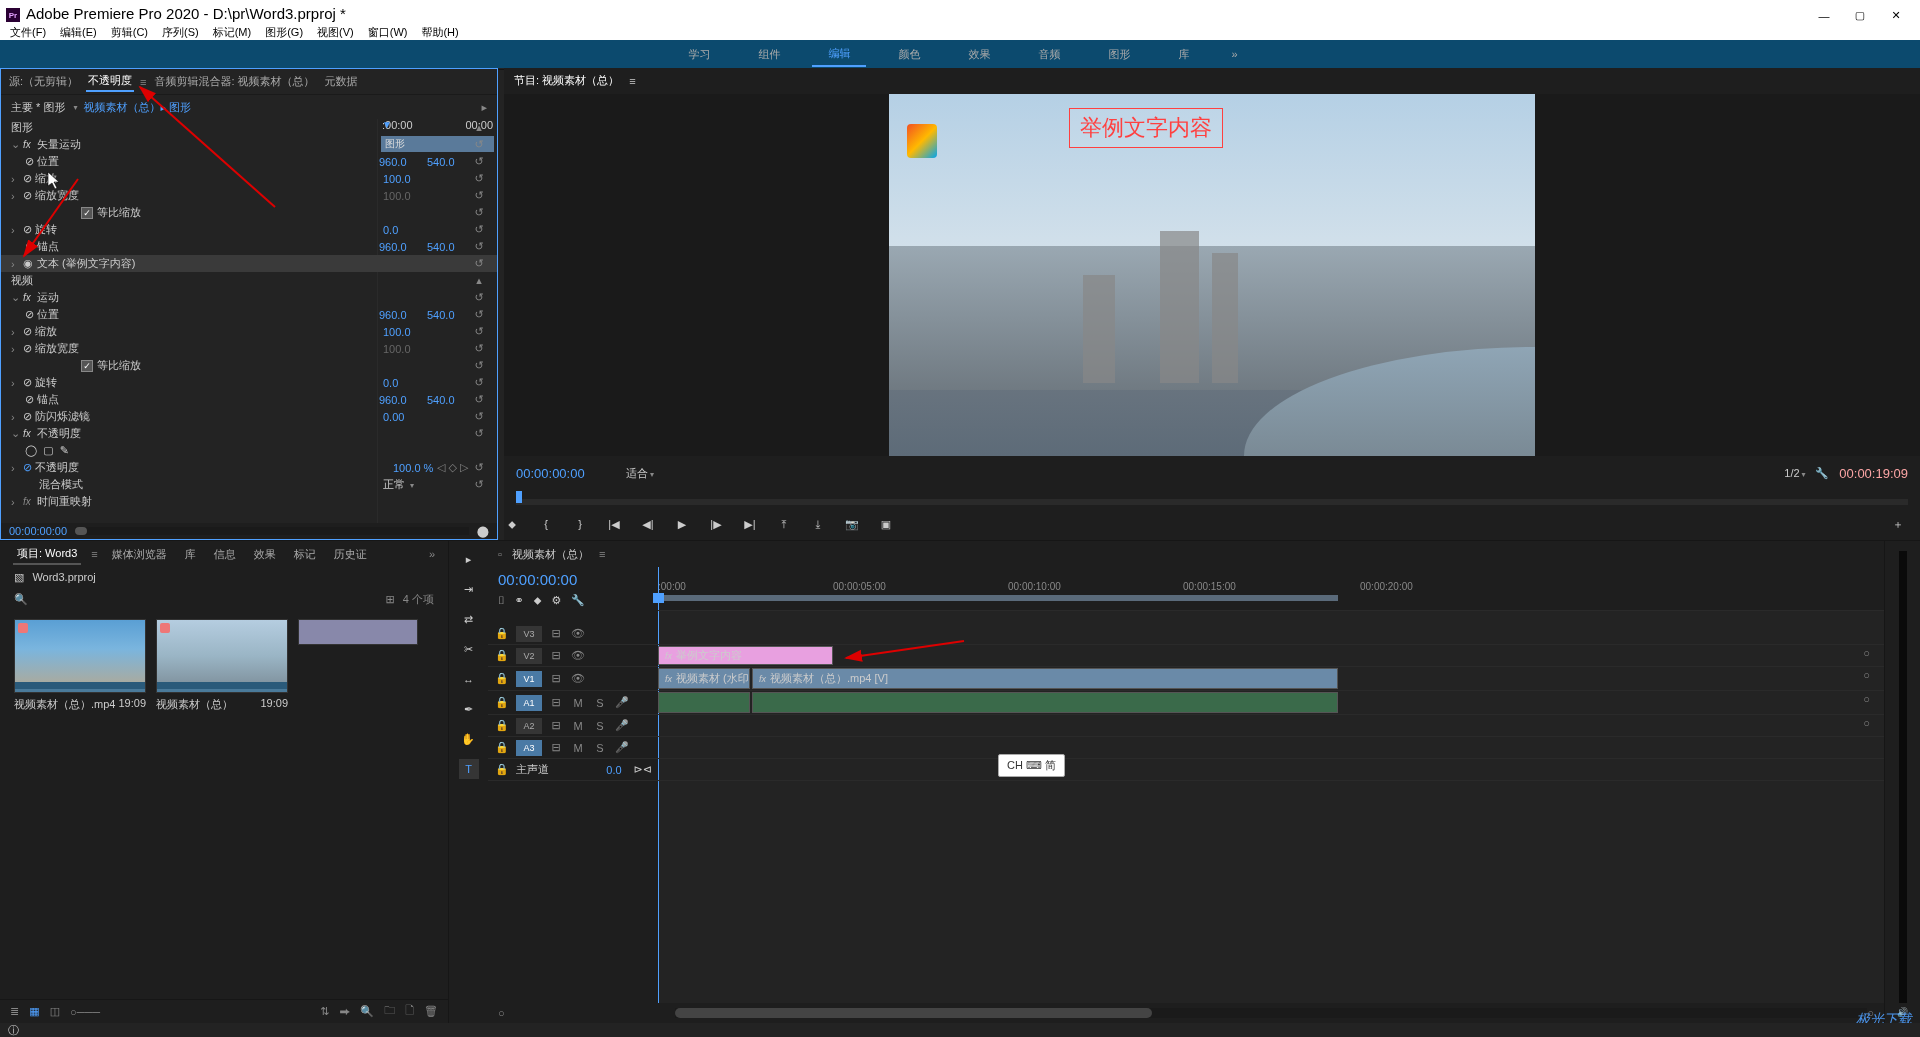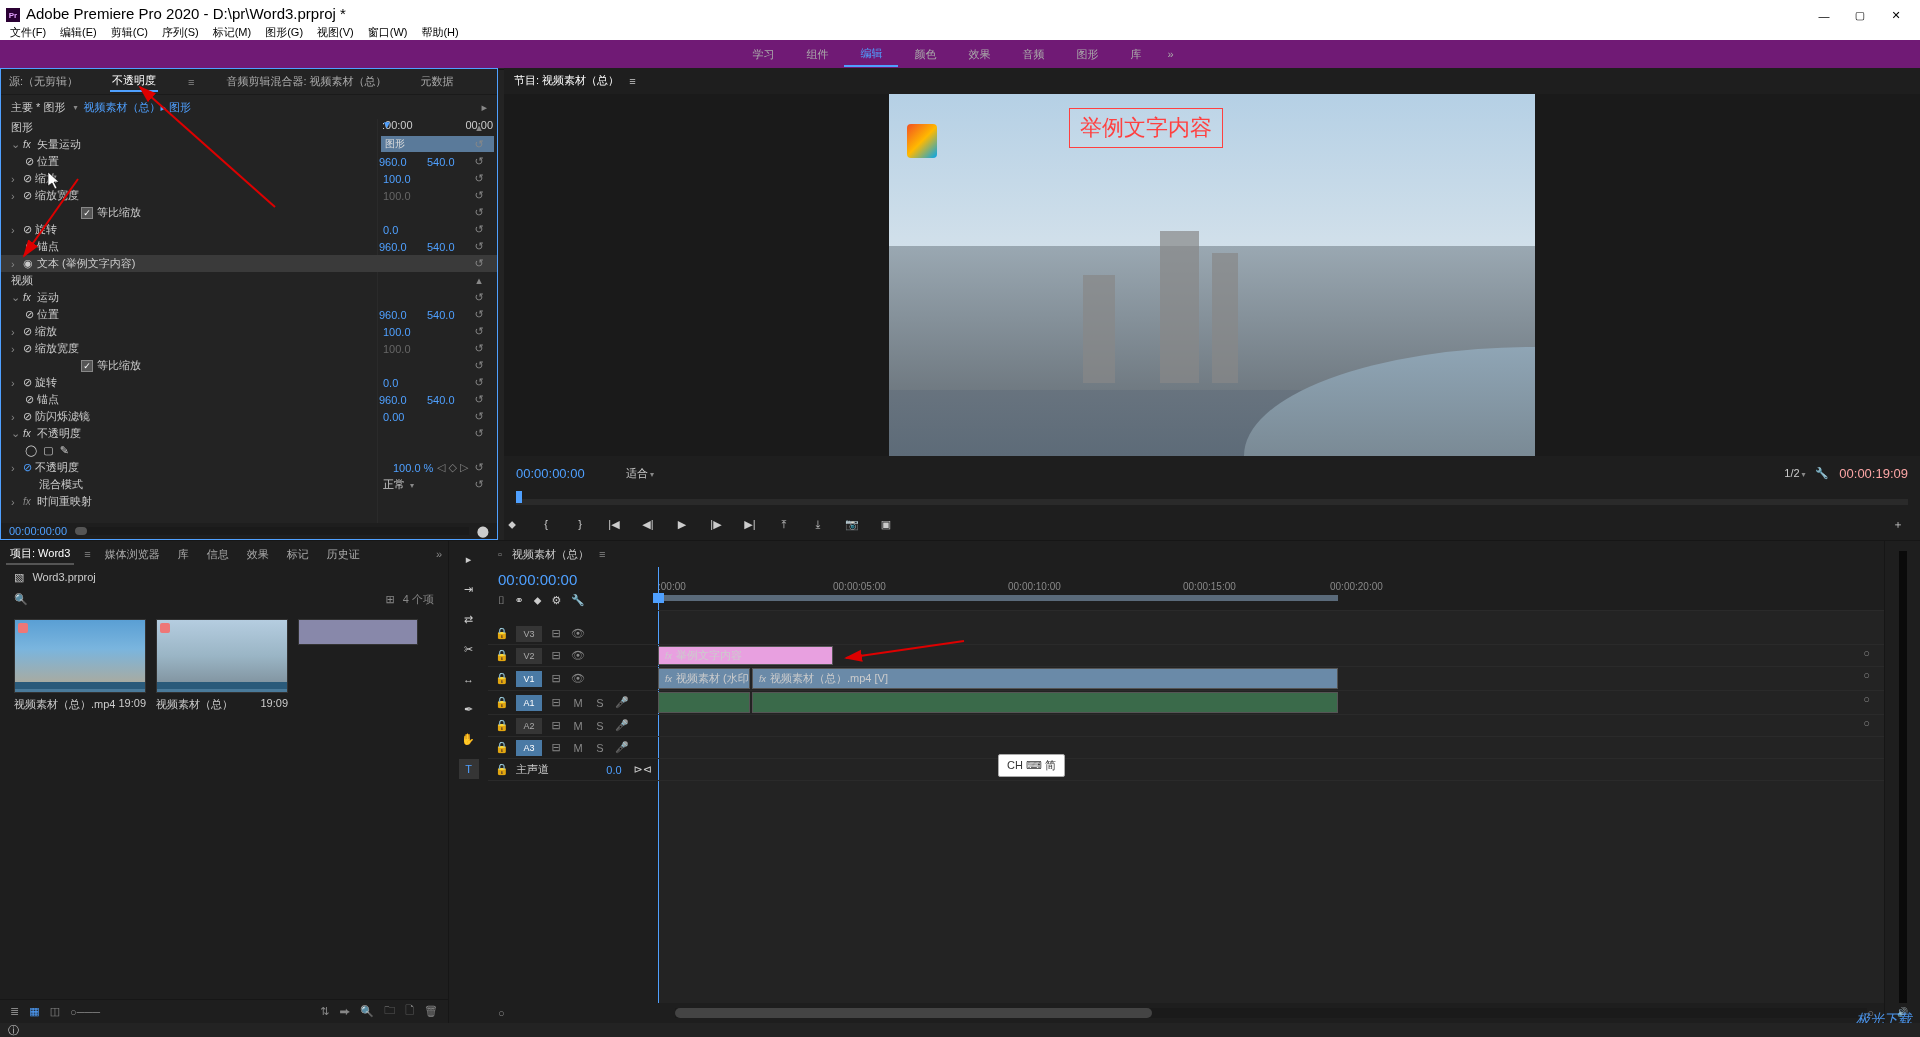--- a/index.html
+++ b/index.html
@@ -6,29 +6,29 @@
 body{background:#232323;width:1920px;height:1037px;overflow:hidden;position:relative}
 .title-bar{height:22px;background:#fff;display:flex;align-items:flex-end;padding:0 6px;color:#000}
 .title-bar .pr-icon{width:14px;height:14px;background:#2a0033;color:#e6a0ff;display:flex;align-items:center;justify-content:center;font-size:8px;font-weight:bold;margin-right:6px}
 .title-bar .title{color:#000;font-size:15px}
 .title-bar .spacer{flex:1}
 .title-bar .win-btn{width:36px;text-align:center;color:#000;cursor:pointer}
 .menu-bar{height:20px;background:#fff;display:flex;align-items:center;padding:0 4px;gap:2px}
 .menu-bar span{color:#000;padding:0 6px;cursor:pointer}
 .home-bar{height:28px;background:#232323;display:flex;align-items:center;padding:0 12px;border-bottom:1px solid #161616}
 .home-icon{width:22px;height:18px;background:#353535;border-radius:2px;display:flex;align-items:center;justify-content:center}
-.workspace-tabs{height:28px;background:#701a75;display:flex;align-items:center;justify-content:center;gap:0;position:absolute;top:40px;left:0;right:0}
+.workspace-tabs{height:28px;background:#0c4a6e;display:flex;align-items:center;justify-content:center;gap:16px;position:absolute;top:40px;left:0;right:0}
 .workspace-tabs .ws{padding:4px 16px;color:#aaa;cursor:pointer}
 .workspace-tabs .ws.active{color:#4fa0ff;border-bottom:2px solid #4fa0ff}
 .workspace-tabs .more{padding:4px 10px;color:#aaa}
 .main{position:absolute;top:68px;left:0;right:0;bottom:14px;display:flex;flex-direction:column}
 .upper{height:472px;display:flex}
 .lower{flex:1;display:flex}
 .src-panel{width:498px;border:1px solid #4fa0ff;background:#232323;display:flex;flex-direction:column}
-.panel-tabs{height:26px;display:flex;align-items:center;padding:0 6px;gap:30px;border-bottom:1px solid #1a1a1a}
+.panel-tabs{height:26px;display:flex;align-items:center;padding:0 6px;gap:6px;border-bottom:1px solid #1a1a1a}
 .panel-tabs .tab{color:#aaa;cursor:pointer;padding:2px 2px}
 .panel-tabs .tab.active{color:#fff;border-bottom:2px solid #4fa0ff}
 .panel-tabs .menu-icon{color:#888;cursor:pointer}
 .ec-path{height:24px;display:flex;align-items:center;padding:0 10px;gap:6px;font-size:10px}
 .ec-path .link{color:#4fa0ff;cursor:pointer}
 .ec-path .play{color:#888}
 .ec-list{flex:1;overflow:hidden;position:relative}
 .ec-row{display:flex;align-items:center;height:17px;padding:0 10px;position:relative}
 .ec-row .indent{width:14px}
 .ec-row .tw{color:#888;width:12px;cursor:pointer}
@@ -69,21 +69,21 @@
 .prog-ctrl .zoom{color:#ccc;cursor:pointer}
 .prog-ctrl .wrench{color:#888}
 .prog-ctrl .tc-r{color:#fca5a5;font-size:13px}
 .prog-rul{height:18px;background:#1e1e1e;margin:0 12px;position:relative}
 .prog-rul .bar{position:absolute;top:8px;left:0;right:0;height:6px;background:#2a2a2a}
 .prog-rul .ph{position:absolute;left:0;top:0;width:6px;height:12px;background:#4fa0ff}
 .transport{height:32px;display:flex;align-items:center;justify-content:center;gap:18px}
 .transport .btn{color:#ccc;cursor:pointer;width:16px;text-align:center}
 .transport .plus{margin-left:auto;margin-right:14px;color:#ccc}
 .project-panel{width:448px;background:#1e1e1e;display:flex;flex-direction:column;border-top:1px solid #161616}
-.proj-tabs{height:26px;display:flex;align-items:center;padding:0 6px;gap:10px}
+.proj-tabs{height:26px;display:flex;align-items:center;padding:0 13px;gap:10px}
 .proj-tabs .tab{color:#aaa;padding:2px 4px;cursor:pointer}
 .proj-tabs .tab.active{color:#fff;border-bottom:2px solid #555}
 .proj-tabs .more{color:#888;margin-left:auto}
 .proj-hdr{height:20px;display:flex;align-items:center;padding:0 14px;gap:8px;color:#888}
 .proj-search{height:24px;display:flex;align-items:center;padding:0 14px;gap:8px}
 .proj-search .search-icon{color:#888}
 .proj-search input{flex:1;background:transparent;border:none;outline:none;color:#ccc}
 .proj-search .count{color:#888}
 .proj-grid{flex:1;padding:8px 14px;display:flex;gap:10px;flex-wrap:wrap;align-content:flex-start}
 .bin-item{width:132px}
@@ -526,21 +526,21 @@
           <span>⬥</span>
           <span>⚙</span>
           <span>🔧</span>
         </div>
       </div>
       <div class="tl-ruler">
         <div class="tl-tick" style="left:0px">:00:00</div>
         <div class="tl-tick" style="left:175px">00:00:05:00</div>
         <div class="tl-tick" style="left:350px">00:00:10:00</div>
         <div class="tl-tick" style="left:525px">00:00:15:00</div>
-        <div class="tl-tick" style="left:672px">00:00:20:00</div>
+        <div class="tl-tick" style="left:702px">00:00:20:00</div>
         <div class="tl-work" style="width:680px"></div>
         <div class="tl-playhead" style="left:0px">
               <div class="head"></div>
             </div>
       </div>
     </div>
     <div class="tl-tracks">
       <div class="tl-left">
         <div style="height:12px"></div>
         <div class="track-hdr">

